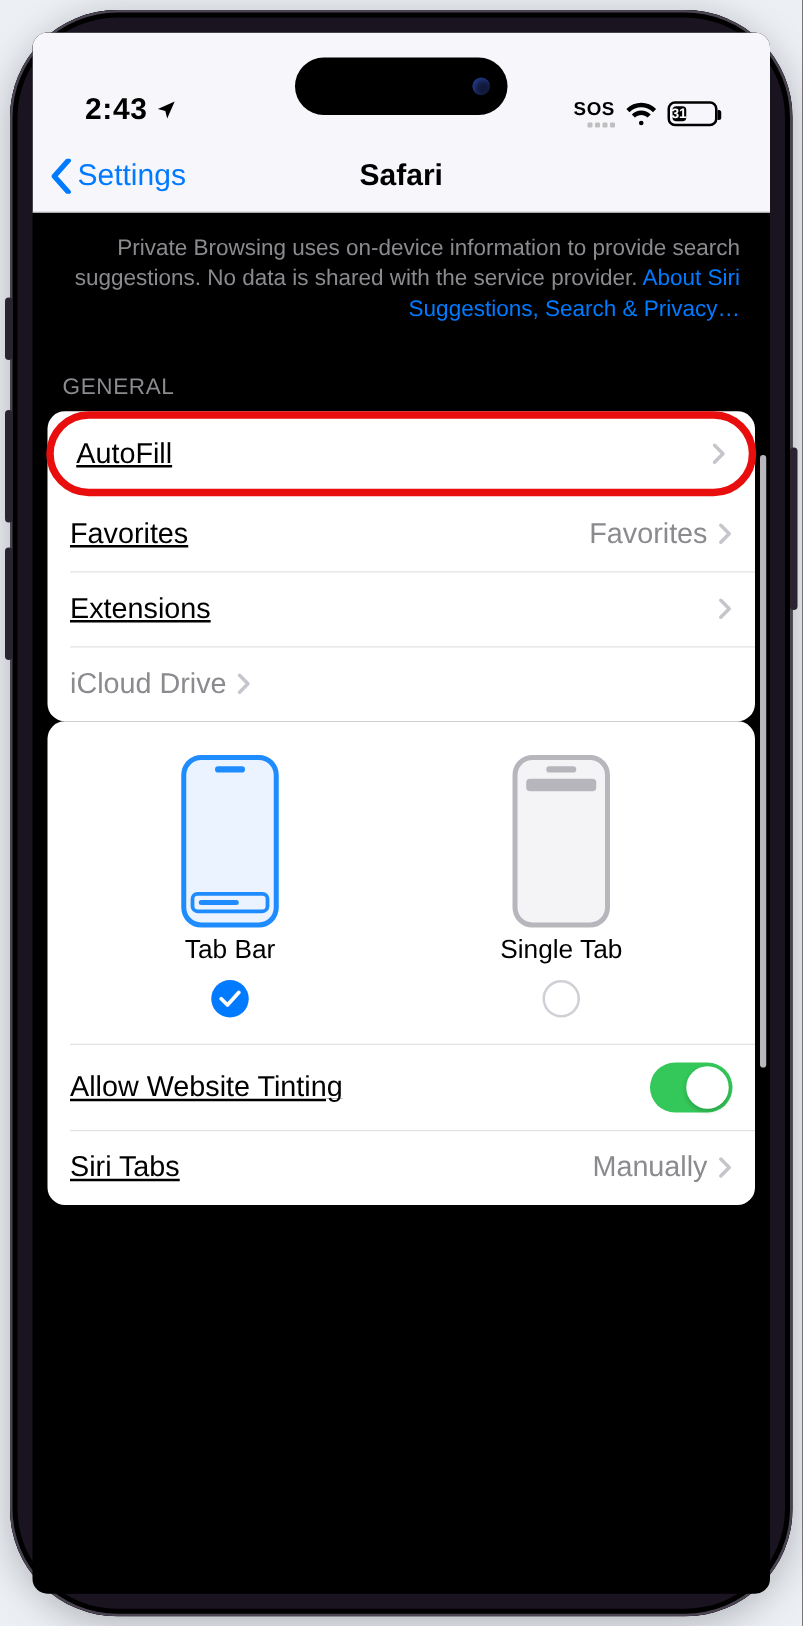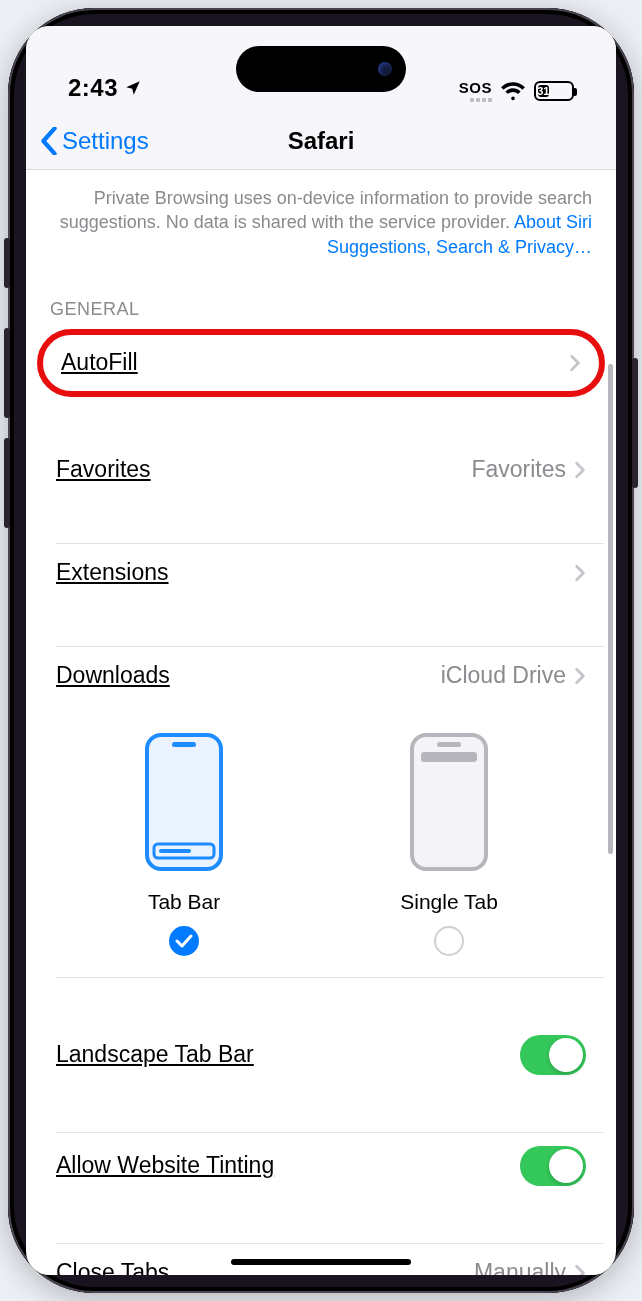--- a/index.html
+++ b/index.html
@@ -24,22 +24,22 @@
       0 6px 30px rgba(0,0,0,.25);
   }
   .side-btn { position: absolute; background:#2a2431; border-radius:4px; }
   .side-btn.silence { left:-4px; top:230px; width:6px; height:50px; }
   .side-btn.vol-up  { left:-4px; top:320px; width:6px; height:90px; }
   .side-btn.vol-dn  { left:-4px; top:430px; width:6px; height:90px; }
   .side-btn.power   { right:-4px; top:350px; width:6px; height:130px; }
   .screen {
     width: 100%;
     height: 100%;
-    background: #ffffff;
-    border-radius: 24px;
+    background: #000000;
+    border-radius: 12px;
     overflow: hidden;
     position: relative;
   }
   .island {
     position:absolute; top:20px; left:50%; transform:translateX(-50%);
     width:170px; height:46px; background:#000; border-radius:30px;
     z-index:20;
     display:flex; align-items:center; justify-content:flex-end; padding-right:14px;
   }
   .island::after { content:""; width:14px; height:14px; border-radius:50%; background:#111a3a; box-shadow:inset 2px 2px 4px #233a88; }
@@ -98,21 +98,20 @@
     border-radius:14px;
     overflow:visible;
   }
   .row {
     min-height:60px;
     padding: 14px 18px;
     display:flex; align-items:center;
     font-size:23px; color:#000;
     position:relative;
     cursor:pointer;
-    margin-top:43px;
   }
   .row + .row::before {
     content:""; position:absolute; top:0; left:18px; right:0;
     border-top:1px solid #e3e2e7;
   }
   .row-label { flex:1;text-decoration:underline; }
   .row-value { color:#8a8a8f; margin-right:8px; }
   .chevron {
     color:#c6c5cb;
   }
@@ -143,21 +142,21 @@
   .tabpicker {
     display:flex; justify-content:space-around;
     padding:26px 18px 22px 18px;
     position:relative;
   }
   .tabpicker::after {
     content:""; position:absolute; bottom:0; left:18px; right:0;
     border-top:1px solid #e3e2e7;
   }
   .tp-item { text-align:center; cursor:pointer; }
-  .tp-label { font-size:21px; margin-top:14px; }
+  .tp-label { font-size:21px; }
   .tp-radio {
     width:30px; height:30px; border-radius:50%;
     margin:12px auto 0 auto;
   }
   .tp-radio.sel { background:#007aff; display:flex; align-items:center; justify-content:center; }
   .tp-radio.sel svg { stroke:#fff; }
   .tp-radio.unsel { border:2.5px solid #d0cfd5; }
 
   
   .scroll-ind {
@@ -242,21 +241,20 @@
 
 
         <div class="row">
           <span class="row-label">Extensions</span>
           <svg class="chevron" width="12" height="18" viewBox="0 0 10 16" fill="none" stroke="currentColor" stroke-width="2.5" stroke-linecap="round" stroke-linejoin="round">
               <polyline points="2,2 8,8 2,14"></polyline>
             </svg>
         </div>
 
         <div class="row">
-          <span class="row-label">Downloads</span>
           <span class="row-value">iCloud Drive</span>
           <svg class="chevron" width="12" height="18" viewBox="0 0 10 16" fill="none" stroke="currentColor" stroke-width="2.5" stroke-linecap="round" stroke-linejoin="round">
               <polyline points="2,2 8,8 2,14"></polyline>
             </svg>
         </div>
       </div>
 
       <div class="group">
 
         <div class="tabpicker">
@@ -278,33 +276,29 @@
             <svg width="80" height="140" viewBox="0 0 80 140">
               <rect x="3" y="3" width="74" height="134" rx="14" fill="#f4f4f6" stroke="#b7b6bc" stroke-width="4"></rect>
               <rect x="28" y="10" width="24" height="5" rx="2.5" fill="#b7b6bc"></rect>
               <rect x="12" y="20" width="56" height="10" rx="3" fill="#b7b6bc"></rect>
             </svg>
             <div class="tp-label">Single Tab</div>
             <div class="tp-radio unsel"></div>
           </div>
         </div>
 
-        <div class="row">
-          <span class="row-label">Landscape Tab Bar</span>
-          <div class="toggle"></div>
-        </div>
 
         <div class="row">
           <span class="row-label">Allow Website Tinting</span>
           <div class="toggle"></div>
         </div>
 
 
         <div class="row">
-          <span class="row-label">Close Tabs</span>
+          <span class="row-label">Siri Tabs</span>
           <span class="row-value">Manually</span>
           <svg class="chevron" width="12" height="18" viewBox="0 0 10 16" fill="none" stroke="currentColor" stroke-width="2.5" stroke-linecap="round" stroke-linejoin="round">
               <polyline points="2,2 8,8 2,14"></polyline>
             </svg>
         </div>
 
       </div>
     </div>
   </div>
 </div>

